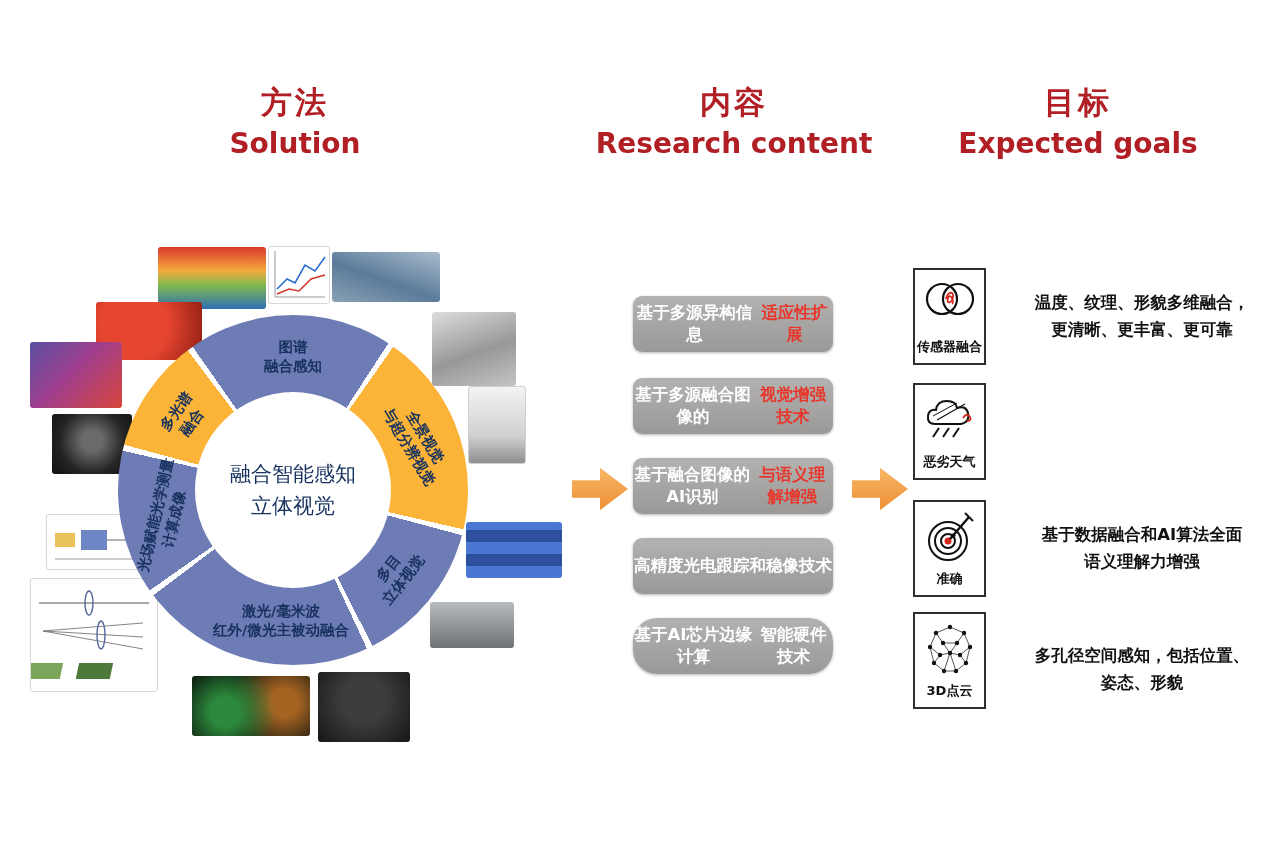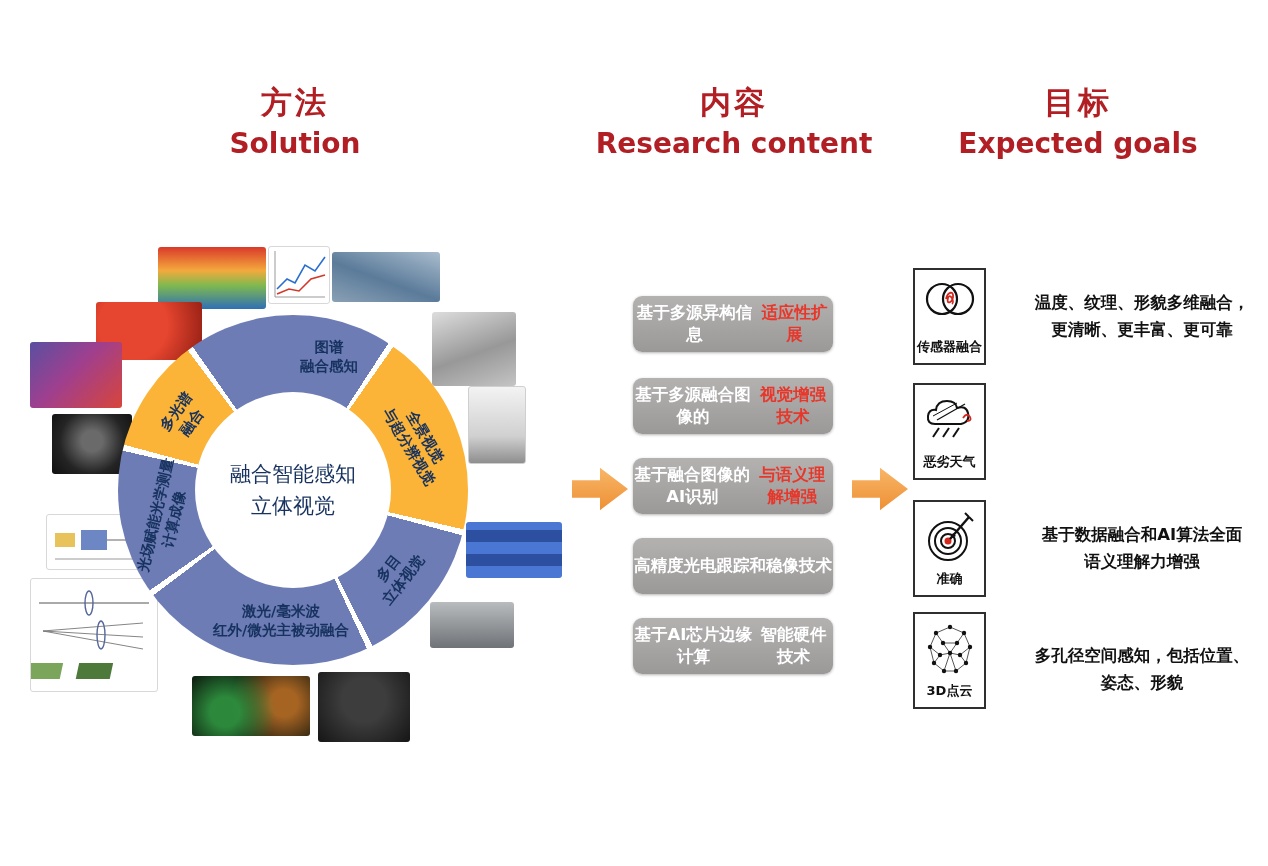--- a/index.html
+++ b/index.html
@@ -131,21 +131,21 @@
     </svg>
   </div>
 
   <div class="ring">
     <div class="ring-hole"></div>
     <div class="ring-center">
       <span>融合智能感知</span>
       <span>立体视觉</span>
     </div>
 
-    <div class="seg-label" style="left:50%;top:42px;transform:translate(-50%,-50%);margin-left:36px;">
+    <div class="seg-label" style="left:50%;top:42px;transform:translate(-50%,-50%);">
       <span>图谱</span>
       <span>融合感知</span>
     </div>
     <div class="seg-label" style="left:299px;top:127px;transform:translate(-50%,-50%) rotate(59deg);">
       <span>全景视觉</span>
       <span>与超分辨视觉</span>
     </div>
     <div class="seg-label" style="left:278px;top:259px;transform:translate(-50%,-50%) rotate(-52deg);">
       <span>多目</span>
       <span>立体视觉</span>
@@ -176,21 +176,21 @@
     <span class="hl">视觉增强技术</span>
   </div>
   <div class="rbox" style="top:458px;">
     <span>基于融合图像的AI识别</span>
     <span class="hl">与语义理解增强</span>
   </div>
   <div class="rbox" style="top:538px;">
     <span>高精度光电跟踪和稳像</span>
     <span>技术</span>
   </div>
-  <div class="rbox" style="top:618px;">
+  <div class="rbox" style="top:618px;border-radius:24px;">
     <span>基于AI芯片边缘计算</span>
     <span>智能硬件技术</span>
   </div>
 
   <div class="goal-box" style="top:268px;">
     <svg width="56" height="44" viewBox="0 0 56 44">
       <circle cx="20" cy="20" r="15" fill="none" stroke="#111" stroke-width="2.2"></circle>
       <circle cx="36" cy="20" r="15" fill="none" stroke="#111" stroke-width="2.2"></circle>
       <path d="M24,20 C26,12 32,12 31,18 C30,24 24,26 26,19 C28,13 33,23 30,25" fill="none" stroke="#d3281e" stroke-width="1.8"></path>
     </svg>

